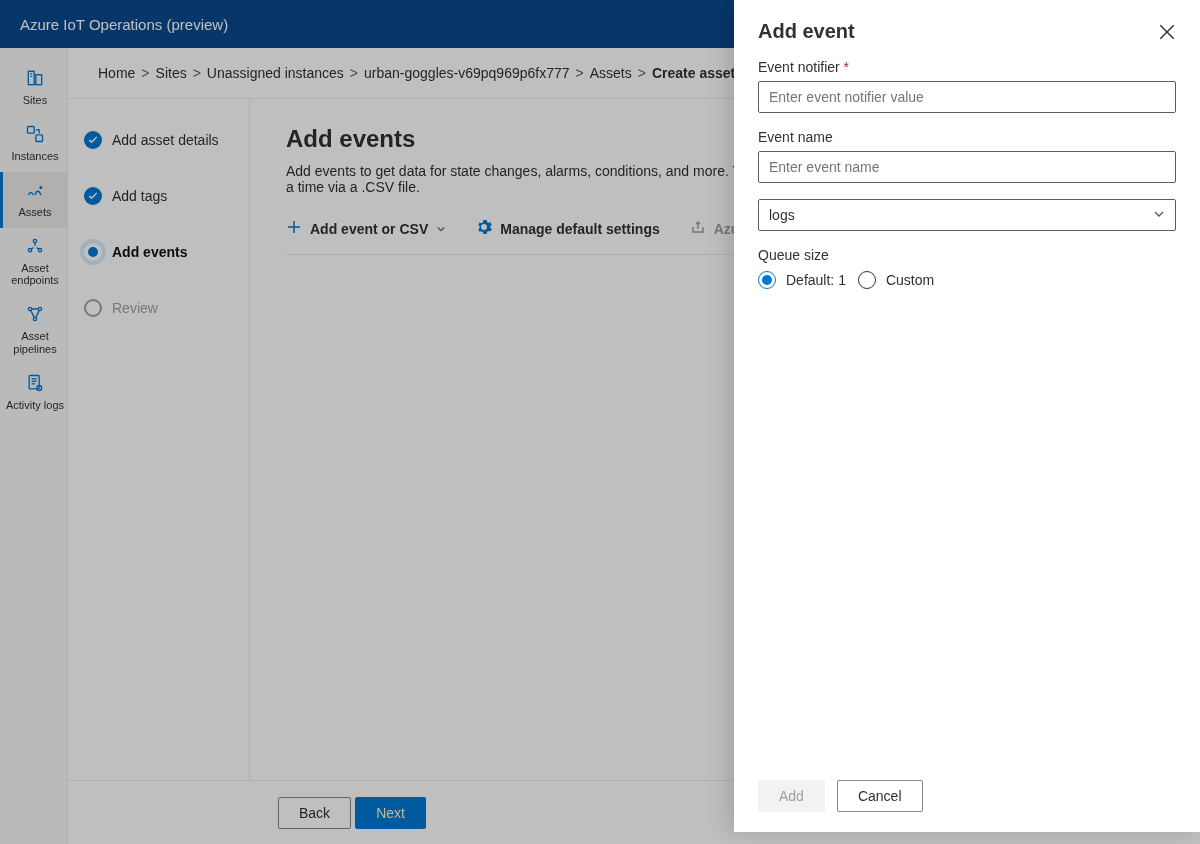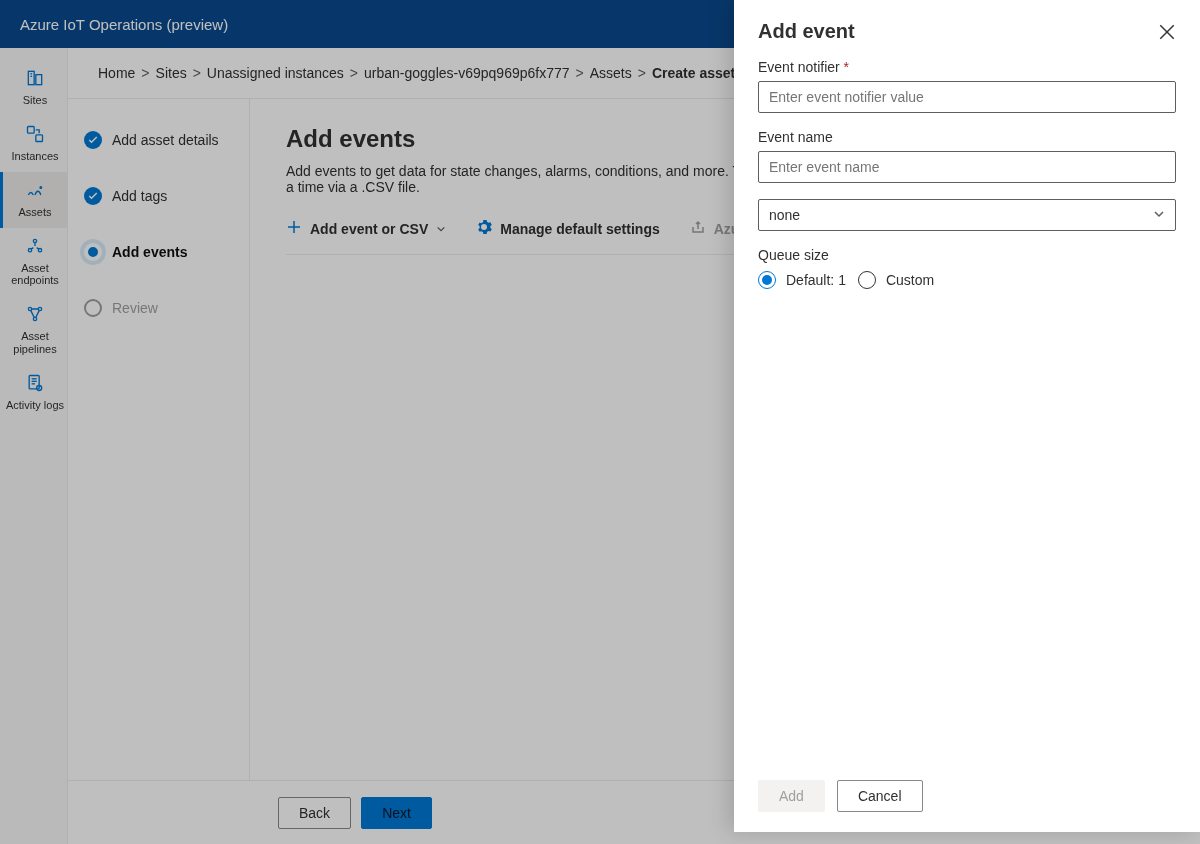--- a/index.html
+++ b/index.html
@@ -47,24 +47,24 @@
   .panel { flex: 1; padding: 26px 36px; min-width: 0; }
   .panel h1 { font-size: 24px; font-weight: 600; margin-bottom: 10px; }
   .panel .sub { color: #323130; font-size: 14px; margin-bottom: 18px; }
 
   .toolbar { display: flex; align-items: center; gap: 30px; padding: 6px 0 16px; border-bottom: 1px solid #edebe9; }
   .tbtn { display: flex; align-items: center; gap: 8px; font-size: 14px; font-weight: 600; color: #323130; cursor: pointer; }
   .tbtn.disabled { color: #a19f9d; cursor: default; }
   .tbtn svg { width: 16px; height: 16px; }
   .tbtn .chev { width: 10px; height: 10px; }
 
-  .footer { height: 64px; border-top: 1px solid #edebe9; display: flex; align-items: center; padding: 0 24px 0 210px; gap: 10px; background:#fff; }
+  .footer { height: 64px; border-top: 1px solid #edebe9; display: flex; align-items: center; padding: 0 24px 0 210px; gap: 4px; background:#fff; }
   .btn { height: 32px; padding: 0 20px; border-radius: 2px; font-size: 14px; cursor: pointer; display: inline-flex; align-items: center; justify-content: center; }
   .btn.secondary { background: #fff; border: 1px solid #8a8886; color: #323130; }
-  .btn.primary { background: #0078d4; border: 1px solid #0078d4; color: #0f172a; }
+  .btn.primary { background: #0078d4; border: 1px solid #0078d4; color: #fef9c3; }
   .btn.disabled { background: #f3f2f1; color: #a19f9d; border: 1px solid #f3f2f1; cursor: default; }
 
   
   .scrim { position: absolute; inset: 0; background: rgba(0,0,0,0.25); }
 
   
   .flyout { position: absolute; top: 0; right: 0; bottom: 12px; width: 466px; background: #fff; box-shadow: -6px 0 20px rgba(0,0,0,0.15); display: flex; flex-direction: column; }
   .flyout-head { display: flex; align-items: center; justify-content: space-between; padding: 20px 24px 8px; }
   .flyout-head h2 { font-size: 20px; font-weight: 600; }
   .close-x { width: 18px; height: 18px; cursor: pointer; color:#323130; }
@@ -253,21 +253,21 @@
     <div class="field">
       <label><span>Event notifier</span> <span class="req">*</span></label>
       <input type="text" placeholder="Enter event notifier value" style="">
     </div>
     <div class="field">
       <label>Event name</label>
       <input type="text" placeholder="Enter event name" style="">
     </div>
     <div class="field">
       <div class="select">
-        <span>none</span>
+        <span>logs</span>
         <span><svg viewBox="0 0 12 12" fill="none" stroke="#605e5c" stroke-width="1.5">
               <path d="M2 4l4 4 4-4"></path>
             </svg></span>
       </div>
     </div>
     <div class="field">
       <label>Queue size</label>
       <div class="radio-group">
         <div class="radio checked">
           <span class="rc"></span>

